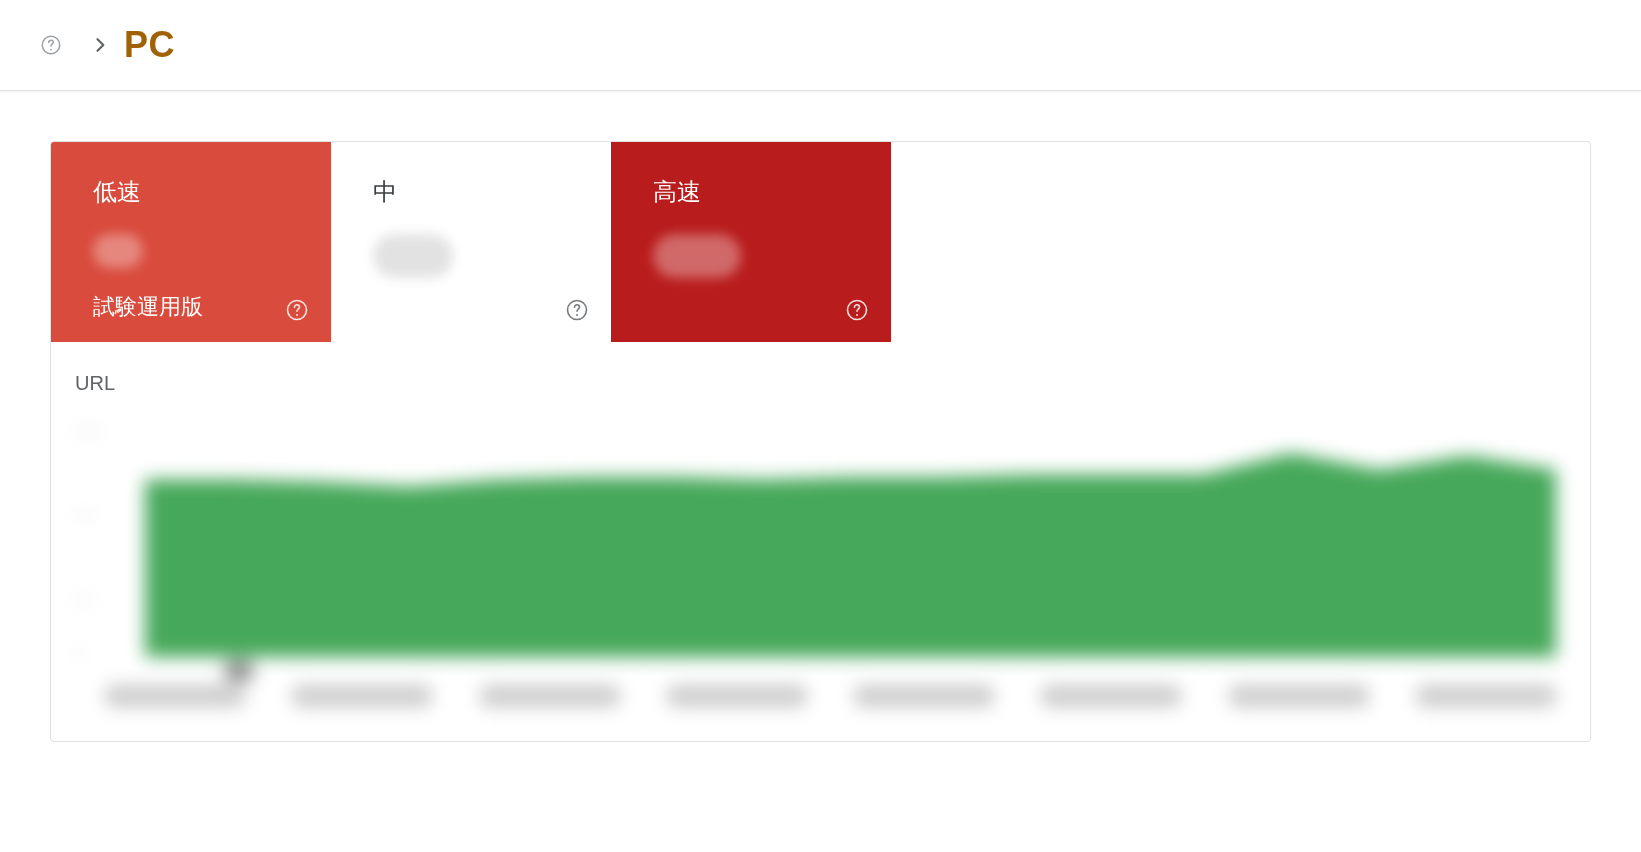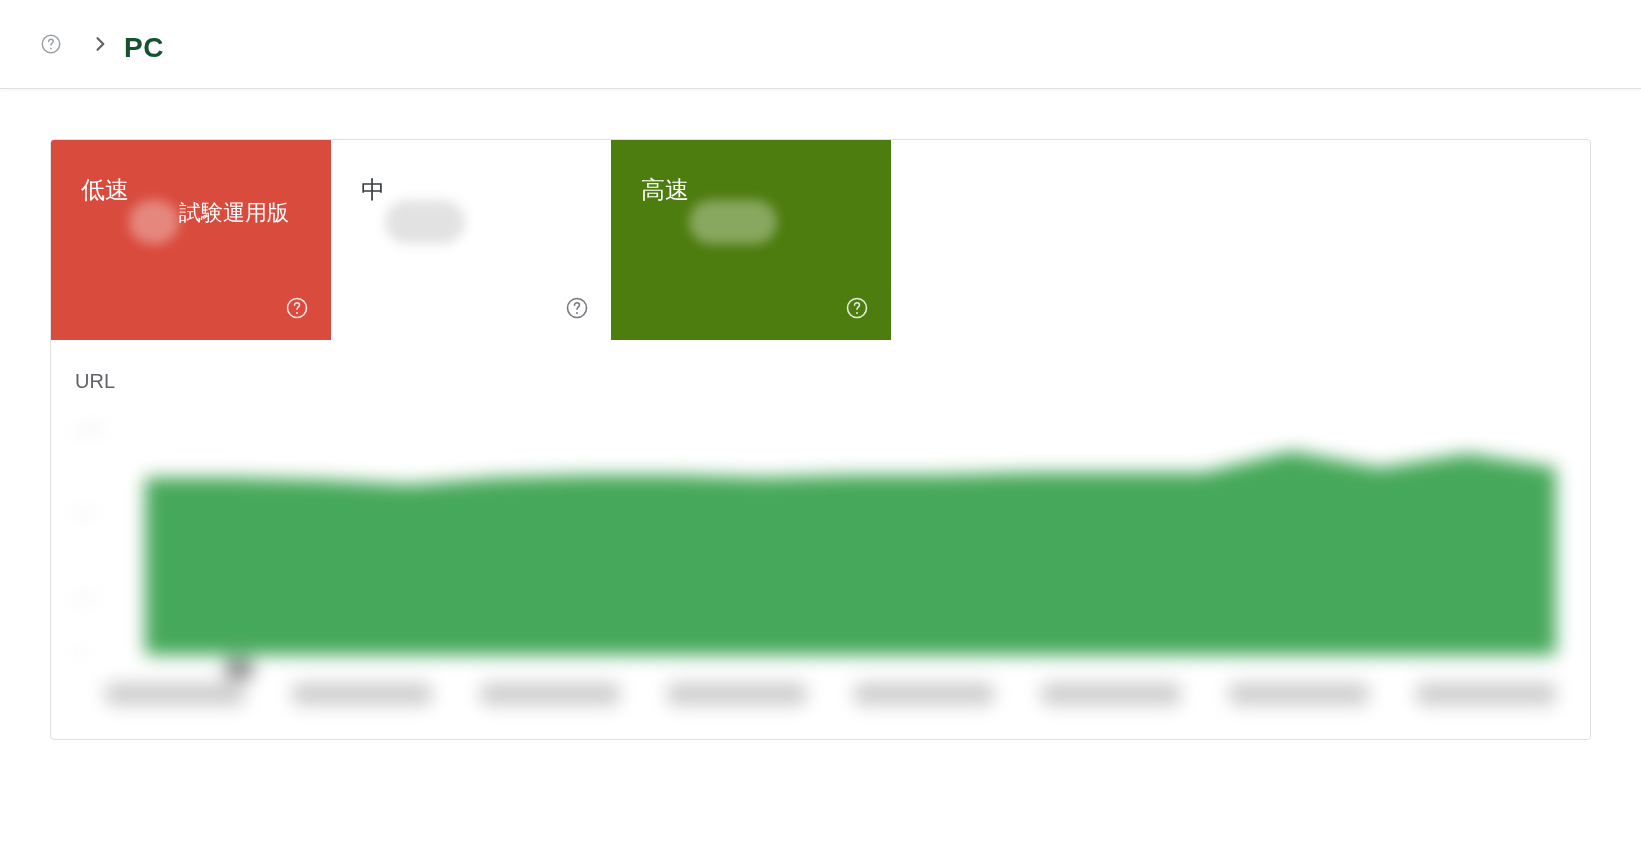--- a/index.html
+++ b/index.html
@@ -31,50 +31,49 @@
     justify-content: center;
     color: #9aa0a6;
   }
   .chevron {
     margin: 0 14px;
     color: #5f6368;
     font-size: 24px;
     line-height: 1;
   }
   .crumb-current {
-    font-size: 28px;
+    font-size: 36px;
     font-weight: 600;
-    color: #14532d;
+    color: #a16207;
     letter-spacing: 0.5px;
-    margin-top: 8px;
   }
   .content-wrap {
     padding: 50px 50px 0 50px;
   }
   .card {
     border: 1px solid #e0e0e0;
     border-radius: 4px;
     overflow: hidden;
     background: #fff;
   }
   .tabs {
     display: flex;
   }
   .tab {
     position: relative;
     width: 280px;
     height: 200px;
-    padding: 34px 30px 20px 30px;
+    padding: 34px 30px 20px 42px;
     cursor: pointer;
     display: flex;
-    flex-direction: row;
+    flex-direction: column;
   }
   .tab-slow { background: #d94b3d; color: #fff; }
   .tab-mid  { background: #fff; color: #3c4043; }
-  .tab-fast { background: #4d7c0f; color: #fff; }
+  .tab-fast { background: #b91c1c; color: #fff; }
   .tab-label { font-size: 24px; font-weight: 400; }
   .tab-value-blur {
     margin-top: 26px;
     width: 70px;
     height: 44px;
     border-radius: 22px;
     filter: blur(6px);
     opacity: 0.85;
   }
   .tab-slow .tab-value-blur { background: rgba(255,255,255,0.4); width: 50px; }

